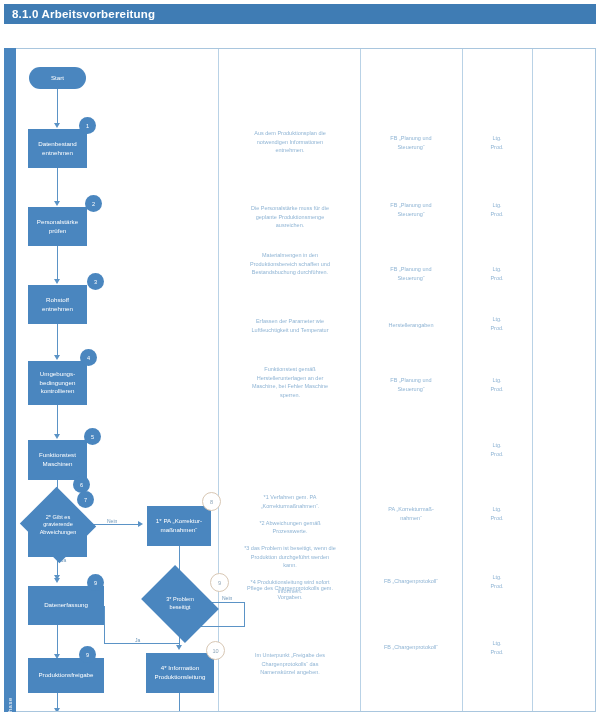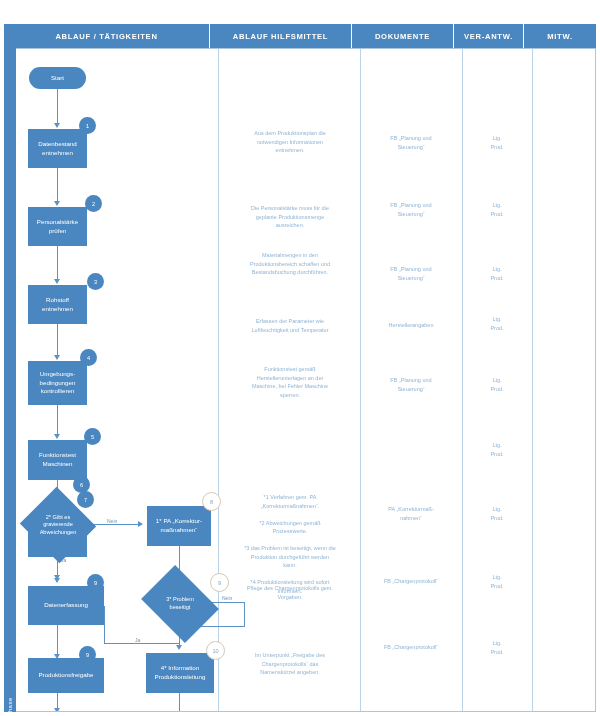--- a/index.html
+++ b/index.html
@@ -141,28 +141,22 @@
     color:#8fb4d4;
     white-space:pre-line;
   }
   .celltext.doc{color:#8fb4d4;}
 </style>
 </head>
 <body>
 
 <div id="page">
 
-
-  <div class="headerrow">
-    <div class="hcell" style="width:206px">ABLAUF / TÄTIGKEITEN</div>
-    <div class="hcell" style="width:142px">ABLAUF HILFSMITTEL</div>
-    <div class="hcell" style="width:102px">DOKUMENTE</div>
-    <div class="hcell" style="width:70px">VER-ANTW.</div>
-    <div class="hcell" style="width:72px">MITW.</div>
-  </div>
+  <div class="titlebar">8.1.0 Arbeitsvorbereitung</div>
+
 
   <div class="phasestrip">
     <div class="phaselabel">Phase</div>
   </div>
 
   <div class="bodycanvas">
 
     <div class="vsep" style="left:202px"></div>
     <div class="vsep" style="left:344px"></div>
     <div class="vsep" style="left:446px"></div>

